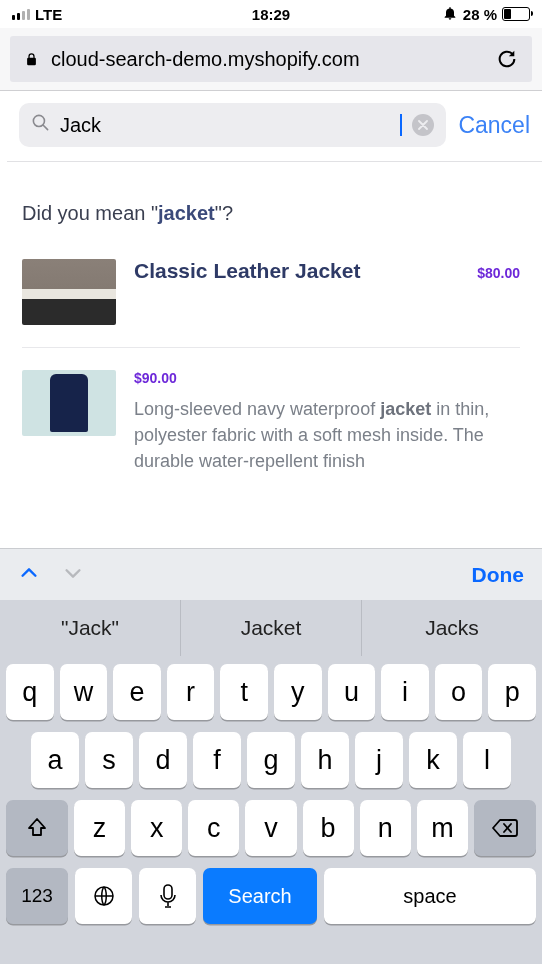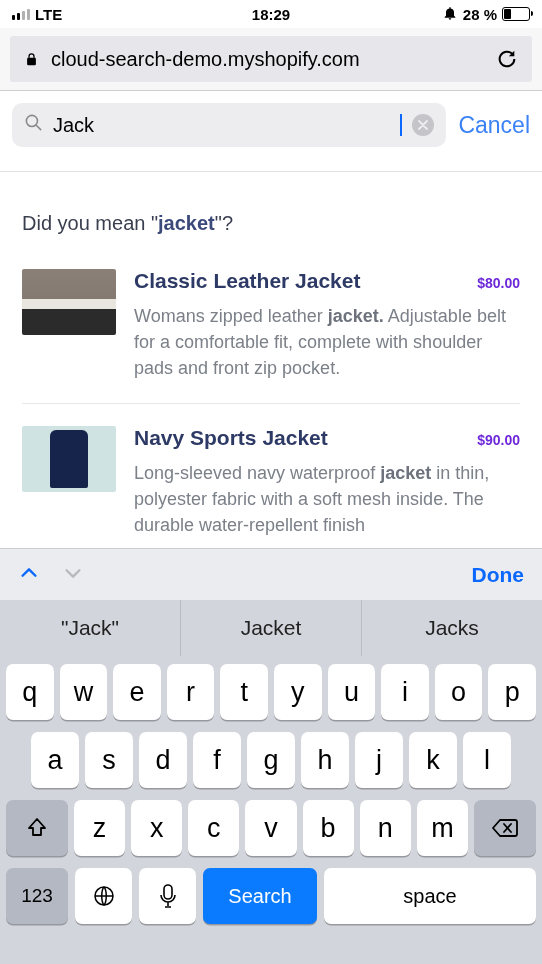--- a/index.html
+++ b/index.html
@@ -44,21 +44,21 @@
   display: flex; align-items: center; justify-content: center;
   gap: 10px; padding: 0 14px; color: #000; font-size: 20px;
 }
 .url-text { flex: 0 1 auto; text-align: center; }
 .lock-ico svg, .reload-ico svg { display: block; }
 .reload-ico { margin-left: auto; }
 .lock-ico { margin-right: 2px; }
 
 .search-row {
   background: #fff; border-bottom: 1px solid #e1e1e4;
-  display: flex; align-items: center; padding: 12px 12px 24px; gap: 12px;
+  display: flex; align-items: center; padding: 12px 12px 14px; gap: 12px; margin-left: 7px;
 }
 .search-field {
   flex: 1; background: #ededf0; border-radius: 10px; height: 44px;
   display: flex; align-items: center; padding: 0 12px; gap: 10px;
   color: #000; font-size: 20px;
 }
 .search-input {
   flex: 1; border: 0; background: transparent; font-size: 20px;
   outline: none; color: #000; font-family: inherit;
 }
@@ -223,28 +223,26 @@
   </div>
 
   <div id="results-list">
       <div class="result">
         <div class="thumb leather"></div>
         <div class="result-body">
           <div class="result-head">
             <div class="result-title">Classic Leather Jacket</div>
             <div class="result-price">$80.00</div>
           </div>
-          <div class="result-desc">Womans zipped leather <b>jacket.</b> Adjustable belt for a comfortable fit, complete with shoulder pads and front zip pocket.</div>
         </div>
       </div>
       <div class="result">
         <div class="thumb navy"></div>
         <div class="result-body">
           <div class="result-head">
-            <div class="result-title">Navy Sports Jacket</div>
             <div class="result-price">$90.00</div>
           </div>
           <div class="result-desc">Long-sleeved navy waterproof <b>jacket</b> in thin, polyester fabric with a soft mesh inside. The durable water-repellent finish</div>
         </div>
       </div>
     </div>
 
   <div class="content-cutoff"></div>
 </div>
 

